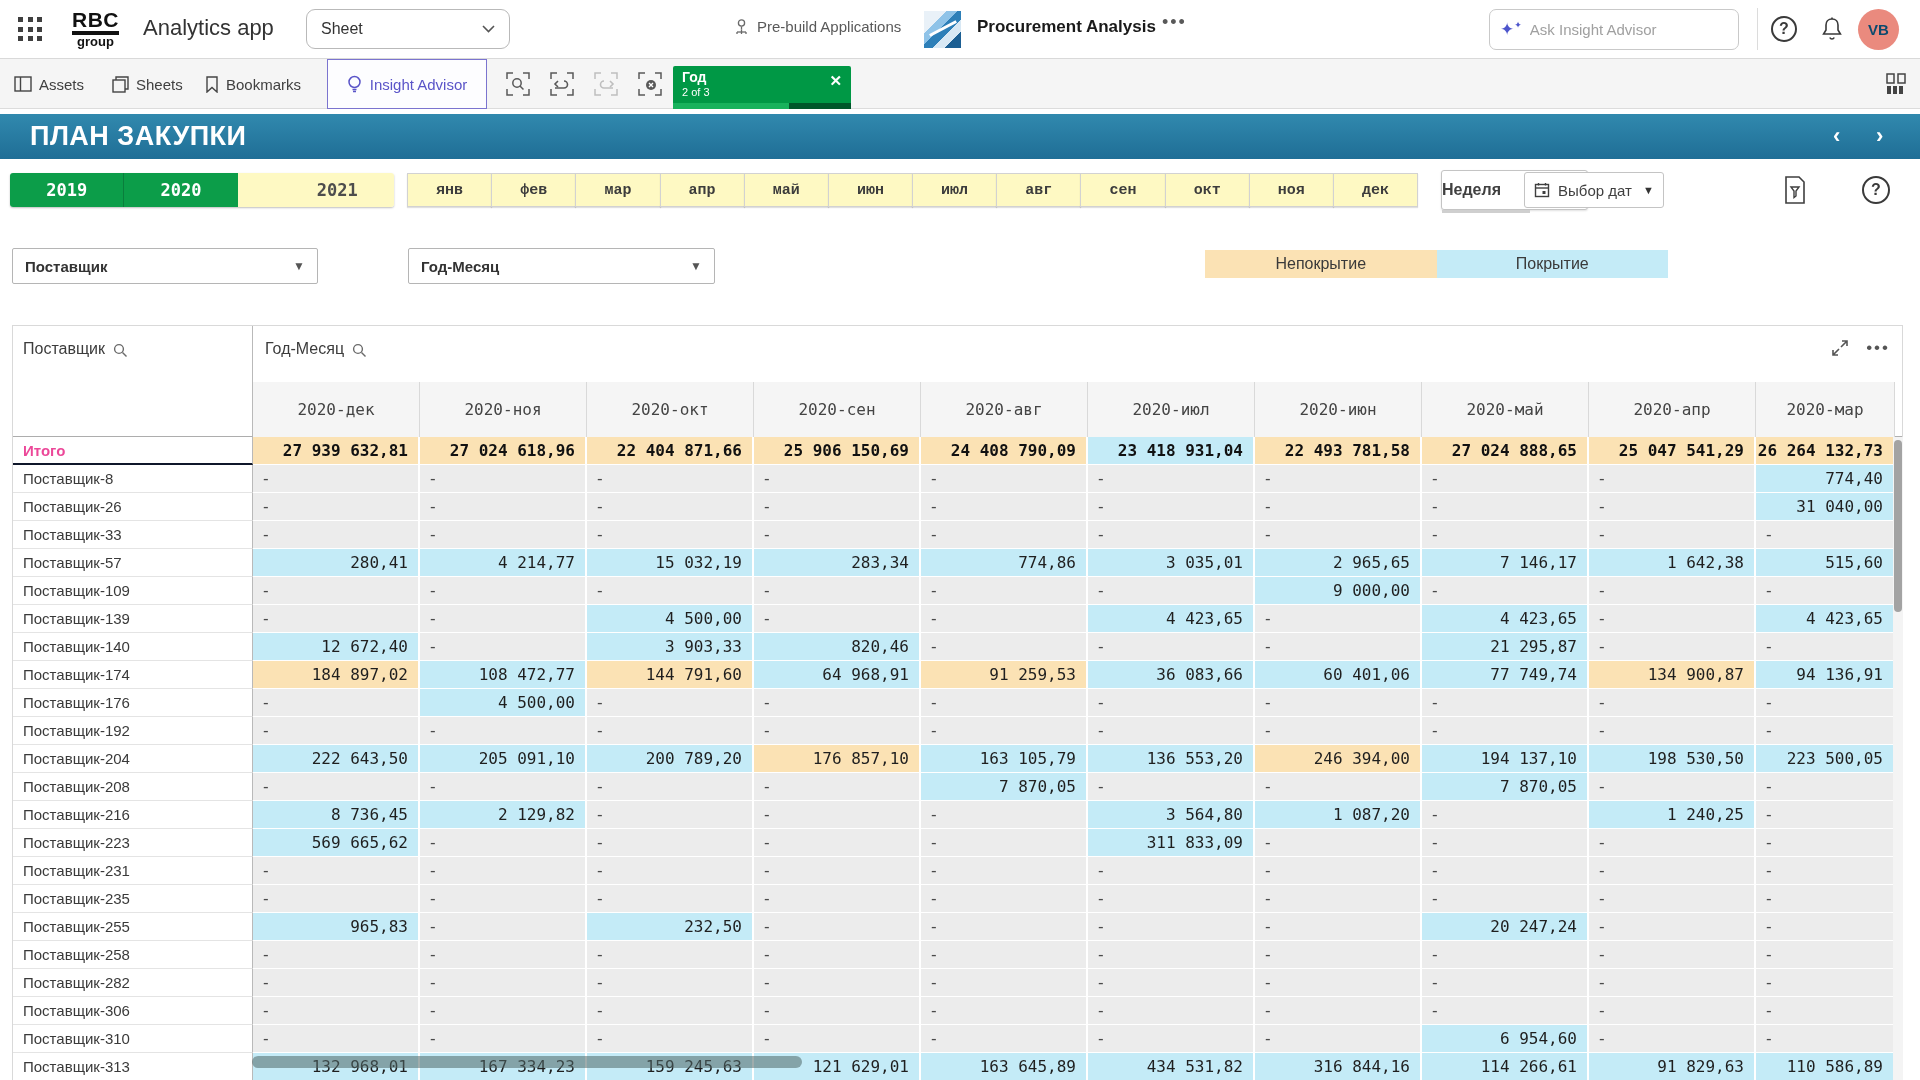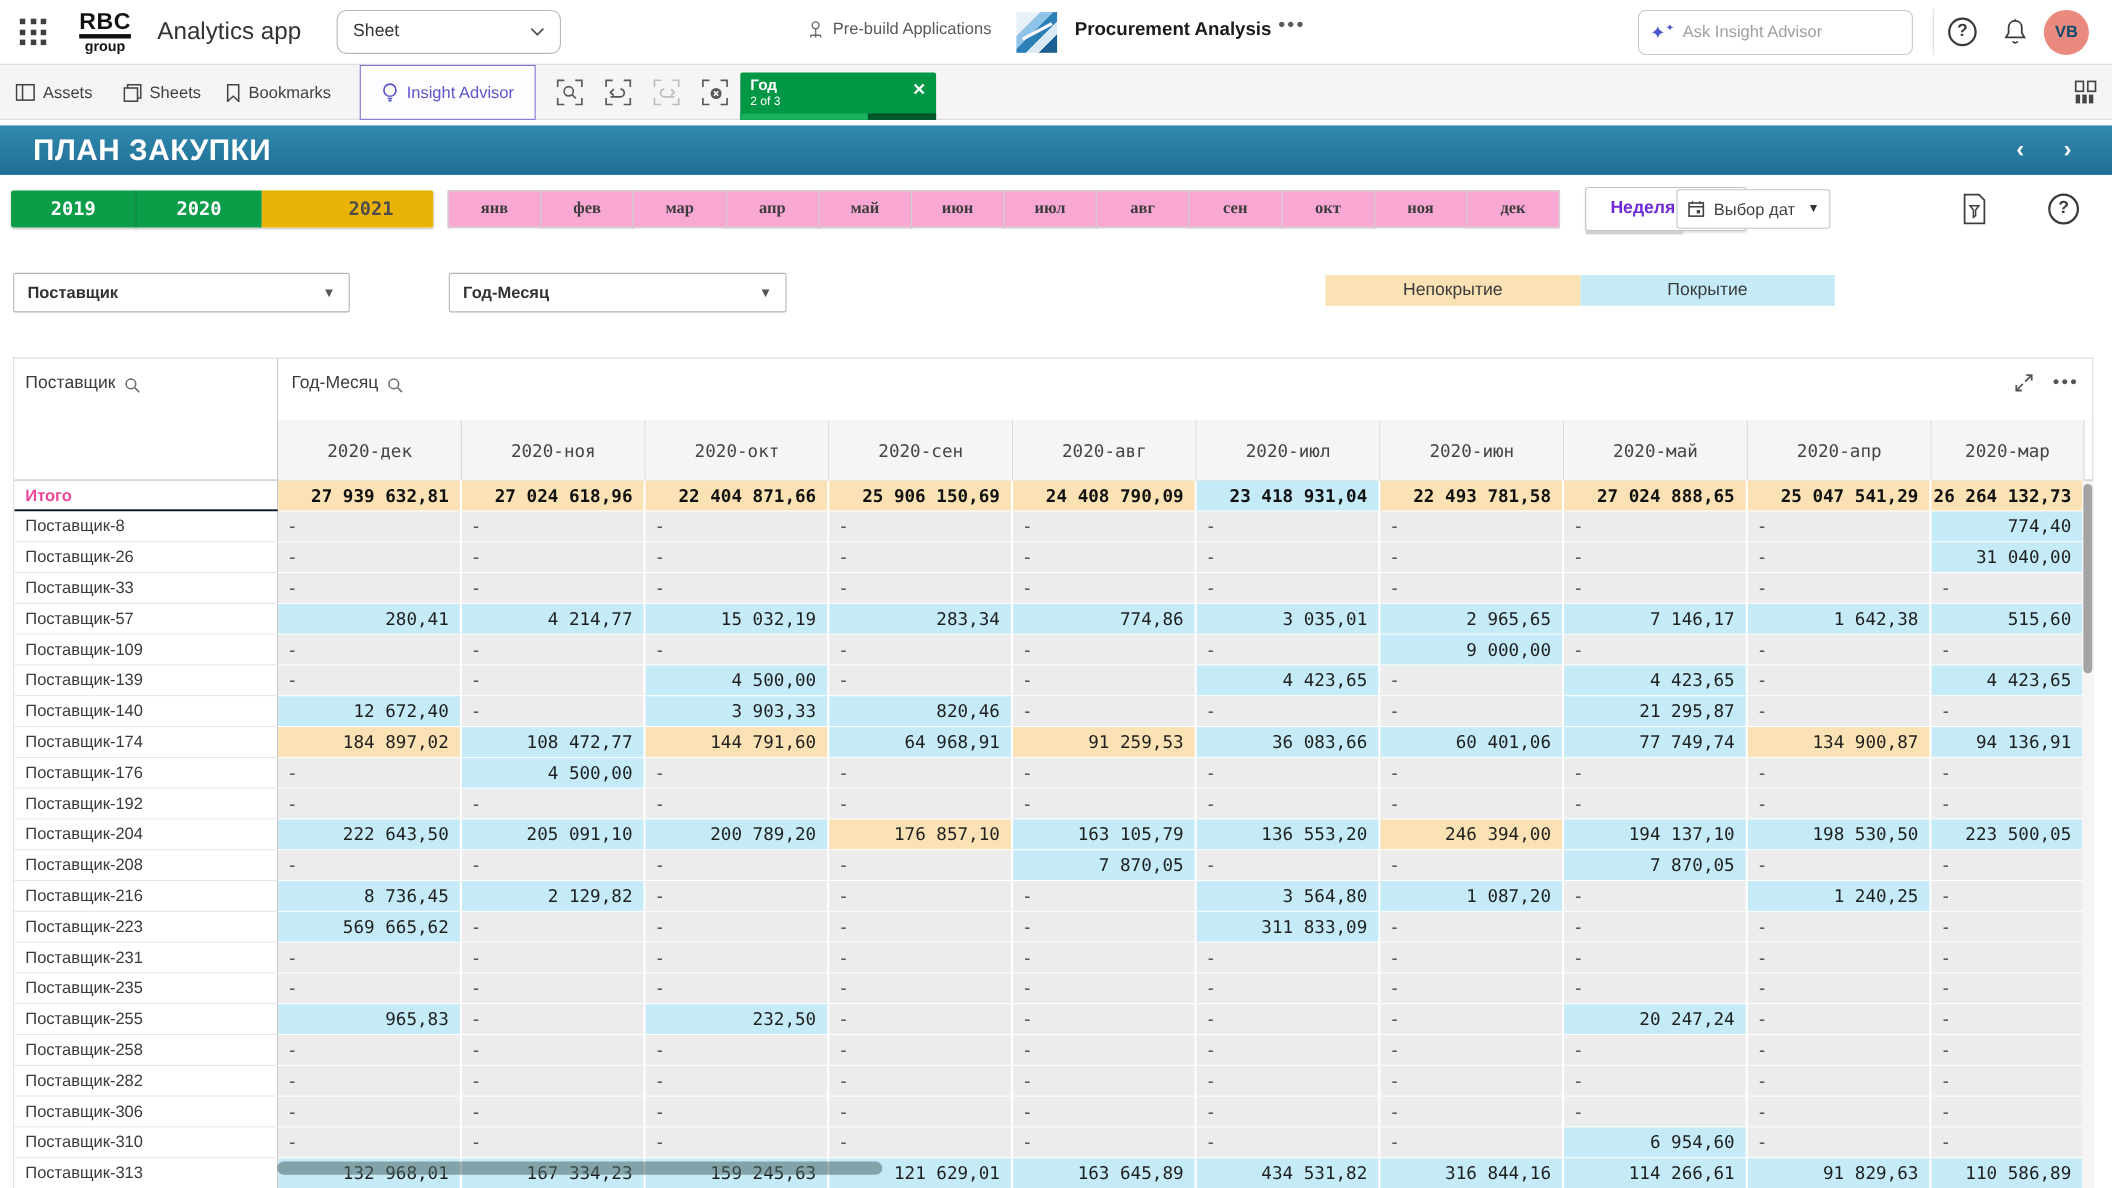--- a/index.html
+++ b/index.html
@@ -67,28 +67,28 @@
   .titlebar h1 { position:absolute; left:30px; top:7px; color:#fff; font-size:27px; font-weight:600; letter-spacing:.5px;}
   .nav-arrow { position:absolute; top:9px; color:#fff; font-size:22px; font-weight:bold; cursor:pointer; }
 
   
   .years { position:absolute; left:10px; top:173px; width:384px; height:34px; display:flex;
     border-radius:3px; overflow:hidden; box-shadow:0 1px 2px rgba(0,0,0,.25);}
   .year-btn { flex:1; display:flex; align-items:center; justify-content:center; font-size:17px;
     font-weight:bold; cursor:pointer; font-family:"DejaVu Sans Mono",monospace;}
   .year-btn.sel { background:#0c9d49; color:#fff; }
   .year-btn.sel + .year-btn.sel { border-left:1px solid #0a7e3c; }
-  .year-btn.off { background:#eab308; color:#4d4d4d;padding-left:43px; }
+  .year-btn.off { background:#fef9c3; color:#4d4d4d;padding-left:43px; }
   .months { position:absolute; left:408px; top:173px; width:1010px; height:34px; display:flex; }
-  .month-btn { flex:1; background:#f9a8d4; border:1px solid #d2d2d2; margin-left:-1px;
+  .month-btn { flex:1; background:#fef9c3; border:1px solid #d2d2d2; margin-left:-1px;
     display:flex; align-items:center; justify-content:center; font-size:15px; font-weight:bold; color:#3c3c3c;
-    cursor:pointer; font-family:Liberation Serif, serif; box-shadow:0 1px 1px rgba(0,0,0,.12);}
+    cursor:pointer; font-family:Liberation Mono, monospace; box-shadow:0 1px 1px rgba(0,0,0,.12);}
   .week-box { position:absolute; left:1441px; top:170px; width:147px; height:40px; border:1px solid #c4c4c4;
-    border-radius:3px; background:#fff; display:flex; align-items:center; padding-left:22px;
-    font-size:16px; font-weight:bold; color:#6d28d9; cursor:pointer; box-shadow:0 1px 2px rgba(0,0,0,.12);}
+    border-radius:3px; background:#fff; display:flex; align-items:center; padding-left:0;
+    font-size:16px; font-weight:bold; color:#404040; cursor:pointer; box-shadow:0 1px 2px rgba(0,0,0,.12);}
   .week-box:after { content:""; position:absolute; left:0px; bottom:-4px; width:88px; height:3px; background:#cfcfcf;}
   .datepick { position:absolute; left:1524px; top:172px; width:140px; height:36px; border:1px solid #c4c4c4;
     border-radius:3px; background:#fff; display:flex; align-items:center; gap:8px; padding:0 9px;
     font-size:15px; color:#3f3f3f; cursor:pointer; }
   .datepick .car { margin-left:auto; font-size:11px; color:#333; }
   .pagefilter-ic { position:absolute; left:1782px; top:175px; cursor:pointer; }
   .sheet-help { position:absolute; left:1862px; top:176px; }
   .sheet-help .help-circ { border-width:2px; width:28px; height:28px;}
 
   .dd2 { position:absolute; top:248px; height:36px; background:#fff; border:1px solid #b5b5b5; border-radius:2px;

